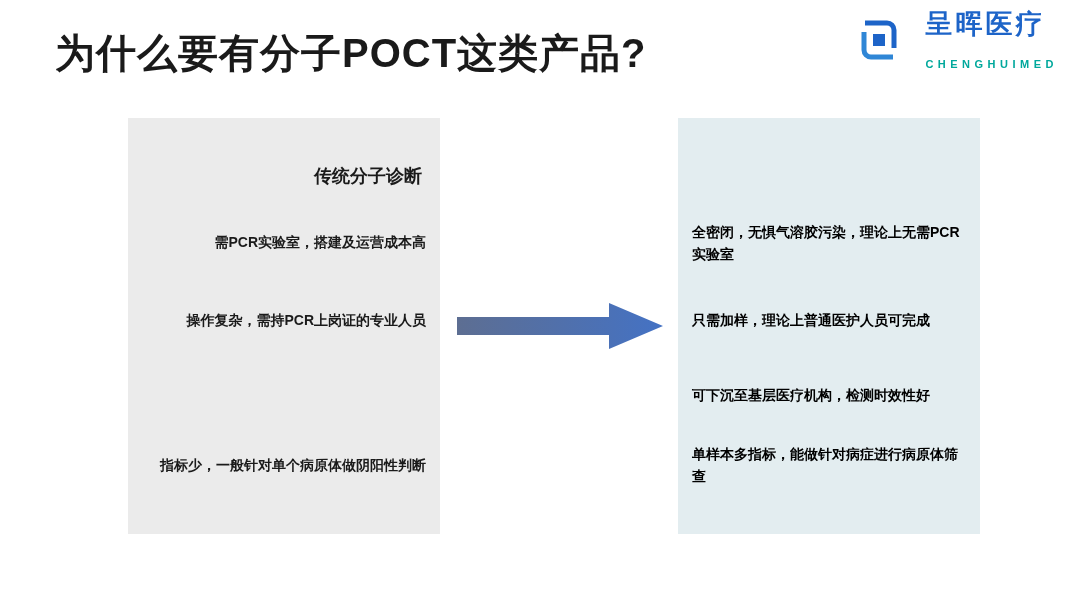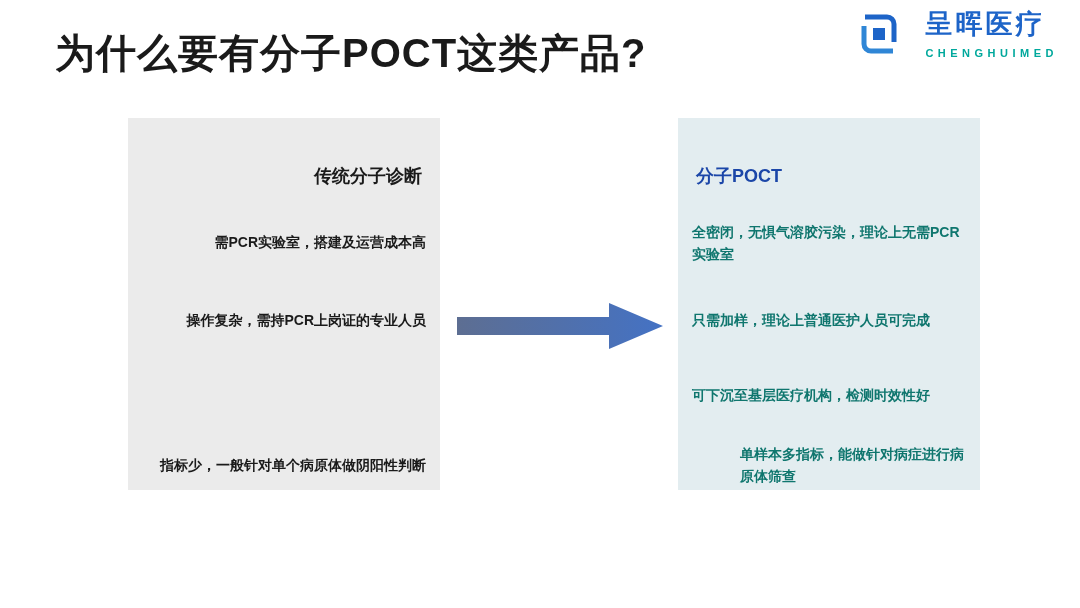--- a/index.html
+++ b/index.html
@@ -27,56 +27,56 @@
     display: flex; align-items: center; gap: 24px;
   }
   .logo-mark { width: 44px; height: 46px; }
   .logo-text { display: flex; flex-direction: column; align-items: flex-start; }
   .logo-name {
     font-size: 27px; font-weight: bold; color: #1d64c8;
     letter-spacing: 3px; line-height: 1.1;
   }
   .logo-sub {
     font-size: 11px; font-weight: bold; color: #00a89c;
-    letter-spacing: 4.5px; margin-top: 7px;
+    letter-spacing: 4.5px; margin-top: 18px;
   }
 
   
-  .panel { position: absolute; top: 118px; height: 372px; }
+  .panel { position: absolute; top: 118px; height: 416px; }
   .panel-left {
     left: 128px; width: 312px; background: #ebebeb;
     text-align: right;
   }
   .panel-right {
     left: 678px; width: 302px; background: #e3edf0;
     text-align: left;
   }
   .panel-header {
     position: absolute; left: 18px; right: 18px;
     font-size: 18px; font-weight: bold;
   }
   .panel-left .panel-header { color: #1a1a1a; top: 46px; }
   .panel-right .panel-header { color: #1b46a8; top: 46px; }
 
   .panel-item {
     position: absolute; left: 14px; right: 14px;
     font-size: 14px; font-weight: bold; line-height: 1.55;
   }
   .panel-left .panel-item { color: #1a1a1a; }
-  .panel-right .panel-item { color: #0f766e; }
+  .panel-right .panel-item { color: #000000; }
 
   .pl-1 { top: 114px; }
   .pl-2 { top: 192px; }
   .pl-3 { top: 267px; }
   .pl-4 { top: 337px; }
 
   .pr-1 { top: 104px; }
   .pr-2 { top: 192px; }
   .pr-3 { top: 267px; }
-  .pr-4 { top: 326px; margin-left: 48px; }
+  .pr-4 { top: 326px; }
 
   
   .arrow-wrap {
     position: absolute; left: 457px; top: 303px;
     width: 206px; height: 46px;
   }
 </style>
 </head>
 <body>
 
@@ -111,20 +111,19 @@
         <linearGradient id="arrowGrad" x1="0" y1="0" x2="1" y2="0">
           <stop offset="0" stop-color="#5d6e92"></stop>
           <stop offset="1" stop-color="#4472c4"></stop>
         </linearGradient>
       </defs>
       <polygon points="0,14 152,14 152,0 206,23 152,46 152,32 0,32" fill="url(#arrowGrad)"></polygon>
     </svg>
   </div>
 
   <div class="panel panel-right">
-    <div class="panel-header">分子POCT</div>
     <div class="panel-item pr-1">全密闭，无惧气溶胶污染，理论上无需PCR实验室</div>
     <div class="panel-item pr-3">可下沉至基层医疗机构，检测时效性好</div>
     <div class="panel-item pr-2">只需加样，理论上普通医护人员可完成</div>
     <div class="panel-item pr-4">单样本多指标，能做针对病症进行病原体筛查</div>
   </div>
 
 </div>
 
 </body></html>

